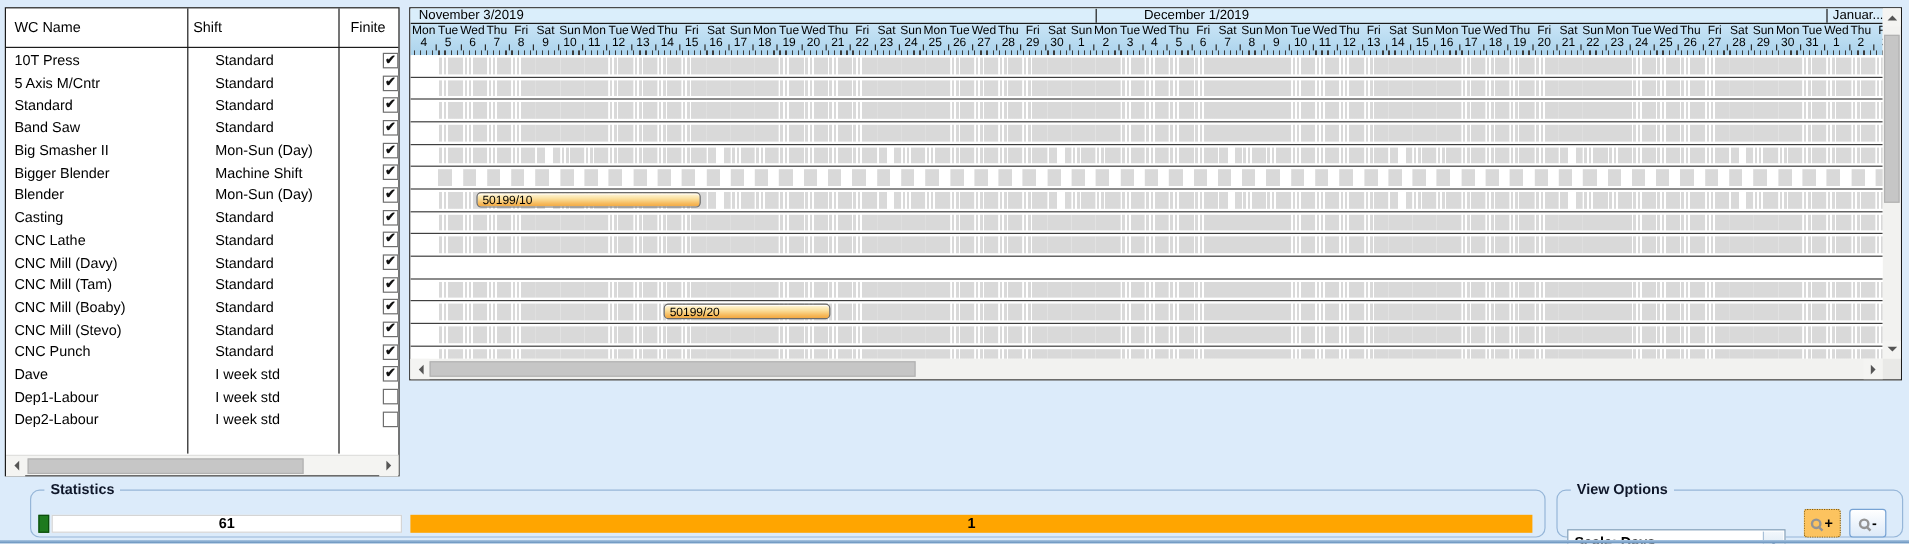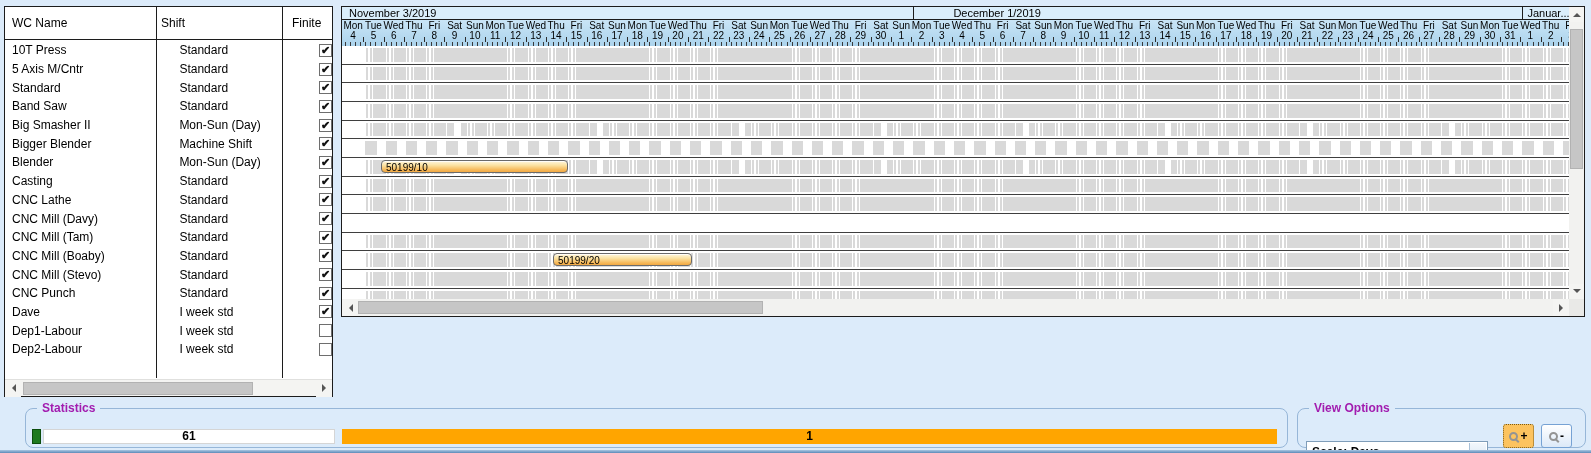--- a/index.html
+++ b/index.html
@@ -100,21 +100,21 @@
   .g-hscroll .spacer { flex:1; }
   .g-corner { position:absolute; right:0; bottom:0; width:15px; height:17px; background:#e9e9e7; }
 
   
   .group-box {
     position:absolute; top:408px; height:40px;
     border:1px solid #96b6d8; border-radius:8px;
   }
   .group-label {
     position:absolute; top:-8px; left:11px; background:#dcebfa; padding:0 5px;
-    color:#a21caf; font-weight:bold; font-size:12px; white-space:nowrap;
+    color:#0f172a; font-weight:bold; font-size:12px; white-space:nowrap;
   }
   .stats-box { left:25px; width:1263px; }
   .stat-strip { position:absolute; left:6px; right:10px; top:19px; height:16px; display:flex; align-items:center; }
   .green-chip { width:9px; height:15px; background:#1e7a1e; border:1px solid #0c4d0c; }
   .stat-white {
     width:292px; height:15px; background:#fff; border:1px solid #d5d5d5; margin-left:2px;
     display:flex; align-items:center; justify-content:center; font-size:12px; font-weight:bold;
   }
   .stat-orange {
     flex:1; height:15px; background:#ffa500; margin-left:7px;
@@ -1587,21 +1587,21 @@
             <div class="dc stripe"></div>
             <div class="dc"></div>
             <div class="dc"></div>
             <div class="dc"></div>
             <div class="dc stripe"></div>
             <div class="dc stripe"></div>
             <div class="dc stripe"></div>
             <div class="dc stripe"></div>
           </div>
         </div>
-        <div class="g-bar" style="left: 39px; top: 114.08px; width: 187.369px;">50199/10</div>
+        <div class="g-bar" style="left: 55px; top: 114.08px; width: 187.369px;">50199/10</div>
         <div class="g-bar" style="left: 211.075px; top: 207.48px; width: 139.055px;">50199/20</div>
       </div>
   </div>
   <div class="g-vscroll">
     <div class="sb-btn">
         <span class="tri up"></span>
       </div>
     <div class="v-thumb"></div>
     <div class="sb-btn v-down">
         <span class="tri down"></span>

